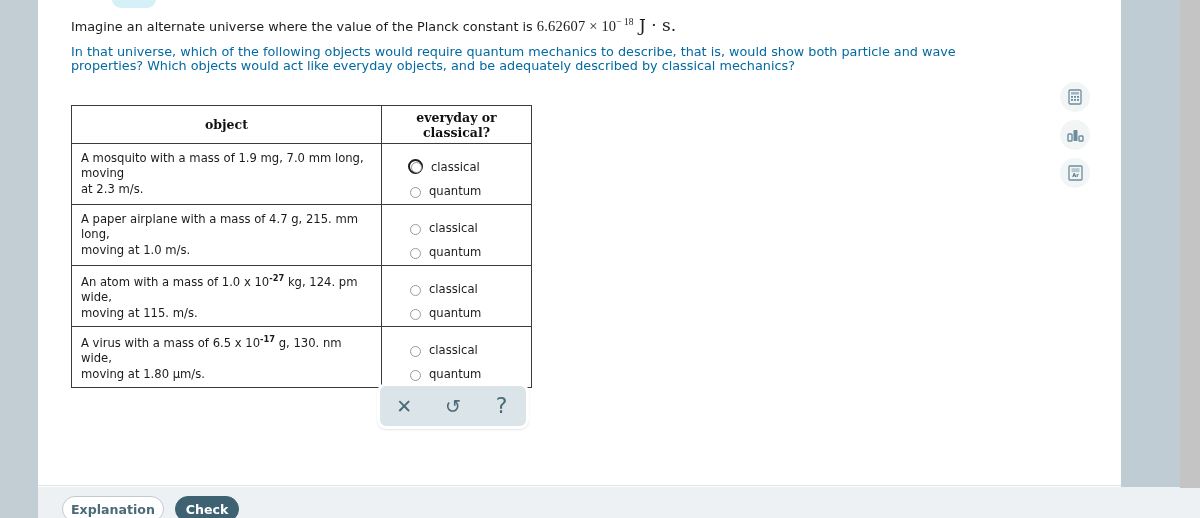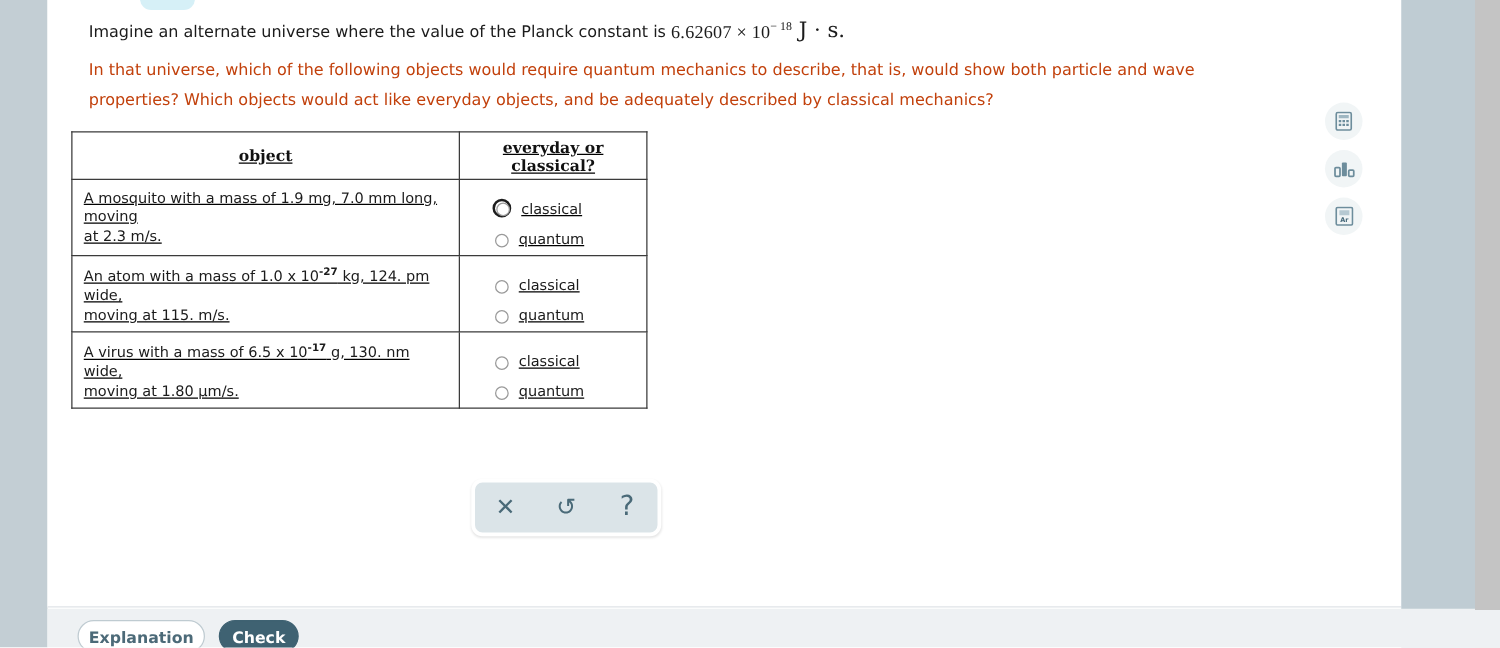--- a/index.html
+++ b/index.html
@@ -87,30 +87,29 @@
   }
   .prompt-line1 .units {
     font-family: "DejaVu Serif", "Liberation Serif", serif;
     font-size: 17px;
   }
 
   .prompt-line2 {
     position: absolute; left: 71px; top: 45px;
     width: 945px;
     font-size: 12.8px;
-    color: #c2410c;
-    line-height: 24px;
+    color: #0369a1;
+    line-height: 14px;
   }
 
   
   .qtable {
-    position: absolute; left: 57px; top: 105px;
+    position: absolute; left: 71px; top: 105px;
     border-collapse: collapse;
     background: #ffffff;
-    text-decoration: underline;
   }
   .qtable td, .qtable th {
     border: 1px solid #3b3b3b;
     padding: 0;
     vertical-align: middle;
   }
   .qtable th {
     height: 38px;
     font-family: "DejaVu Serif", "Liberation Serif", serif;
     font-size: 12.5px;
@@ -281,20 +280,36 @@
             <span class="radio focused"></span>
             <span class="radio-label">classical</span>
           </div>
           <div class="radio-row">
             <span class="radio"></span>
             <span class="radio-label">quantum</span>
           </div>
         </td>
       </tr>
 
+      <tr>
+        <td class="obj-cell">
+          <span>A paper airplane with a mass of 4.7 g, 215. mm long,</span><br>
+          <span>moving at 1.0 m/s.</span>
+        </td>
+        <td class="ans-cell">
+          <div class="radio-row">
+            <span class="radio"></span>
+            <span class="radio-label">classical</span>
+          </div>
+          <div class="radio-row">
+            <span class="radio"></span>
+            <span class="radio-label">quantum</span>
+          </div>
+        </td>
+      </tr>
 
       <tr>
         <td class="obj-cell">
           <span>An atom with a mass of 1.0 x 10</span><sup>-27</sup><span> kg, 124. pm wide,</span><br>
           <span>moving at 115. m/s.</span>
         </td>
         <td class="ans-cell">
           <div class="radio-row">
             <span class="radio"></span>
             <span class="radio-label">classical</span>

